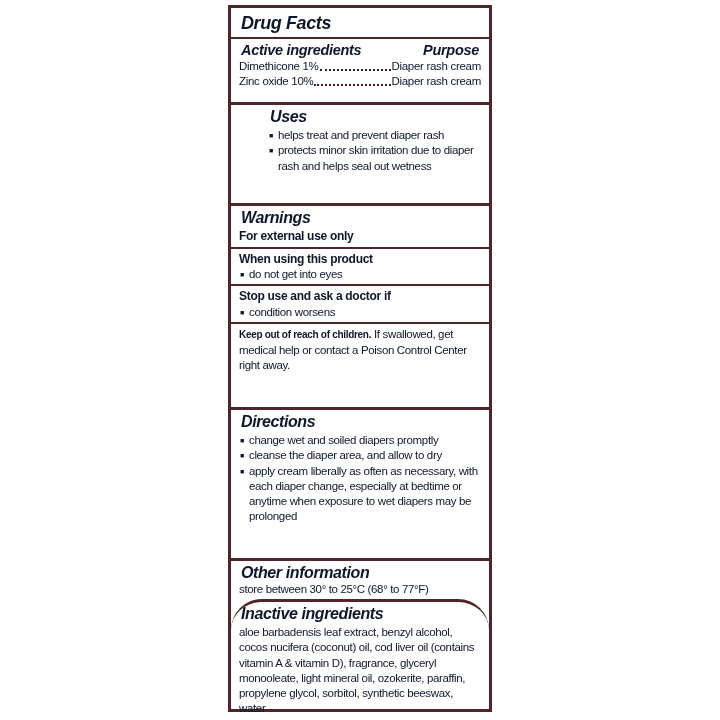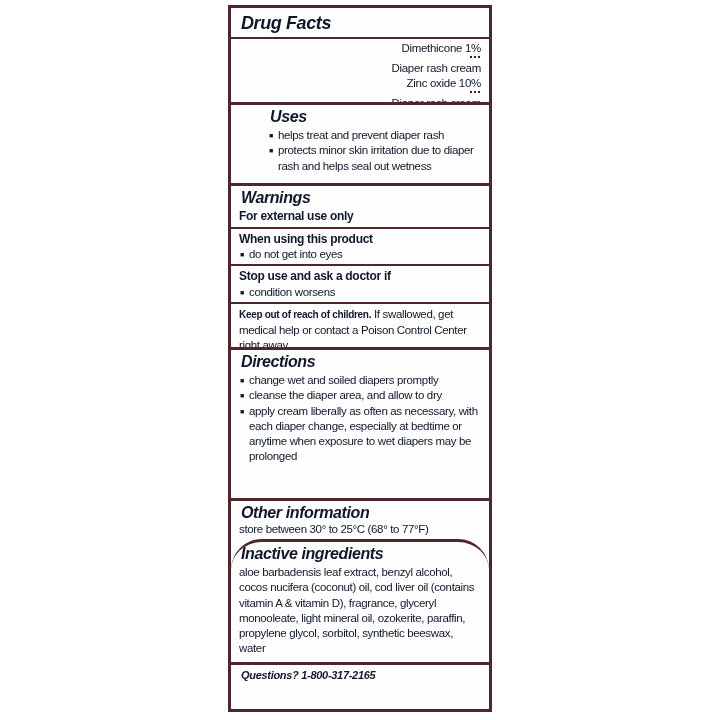--- a/index.html
+++ b/index.html
@@ -18,21 +18,21 @@
     color: #0f172a;
   }
   .sec {
     padding: 2px 8px 3px 8px;
     border-top: 3px solid #4e262b;
     overflow: hidden;
   }
   .sec.first { border-top: none; }
   .sec-header   { height: 94px; }
   .sec-uses     { height: 81px; padding-left: 37px; }
-  .sec-warnings { height: 164px; }
+  .sec-warnings { height: 204px; margin-top: 20px; }
   .sec-directions { height: 151px; }
   .sec-other    { height: 41px; }
   .sec-inactive { height: 123px; border-radius: 31px; }
   .sec-questions { height: 28px; }
 
   .title {
     font-size: 18px; font-weight: bold; font-style: italic;
     letter-spacing: -0.4px;
     padding: 3px 0 2px 2px;
   }
@@ -45,21 +45,20 @@
   .ai-header {
     display: flex; justify-content: space-between;
     font-size: 14.5px; font-weight: bold; font-style: italic;
     letter-spacing: -0.3px;
     padding: 1px 2px 1px 2px;
   }
   .dose-row {
     display: flex; align-items: flex-end;
     font-size: 11.5px; line-height: 15px;
     letter-spacing: -0.3px;
-    flex-direction: column;
   }
   .dose-leader {
     flex: 1;
     border-bottom: 2px dotted #3a1c20;
     margin: 0 1px 3px 1px;
     min-width: 10px;
   }
 
   .sec-head {
     font-size: 16px; font-weight: bold; font-style: italic;
@@ -95,20 +94,24 @@
   }
 </style>
 </head>
 <body>
 
 <div class="label-box">
 
   <div class="sec sec-header first">
     <div class="title">Drug Facts</div>
     <div class="hairline"></div>
+    <div class="ai-header">
+      <span>Active ingredients</span>
+      <span>Purpose</span>
+    </div>
     <div class="dose-row">
       <span>Dimethicone 1%</span>
       <span class="dose-leader"></span>
       <span>Diaper rash cream</span>
     </div>
     <div class="dose-row">
       <span>Zinc oxide 10%</span>
       <span class="dose-leader"></span>
       <span>Diaper rash cream</span>
     </div>

